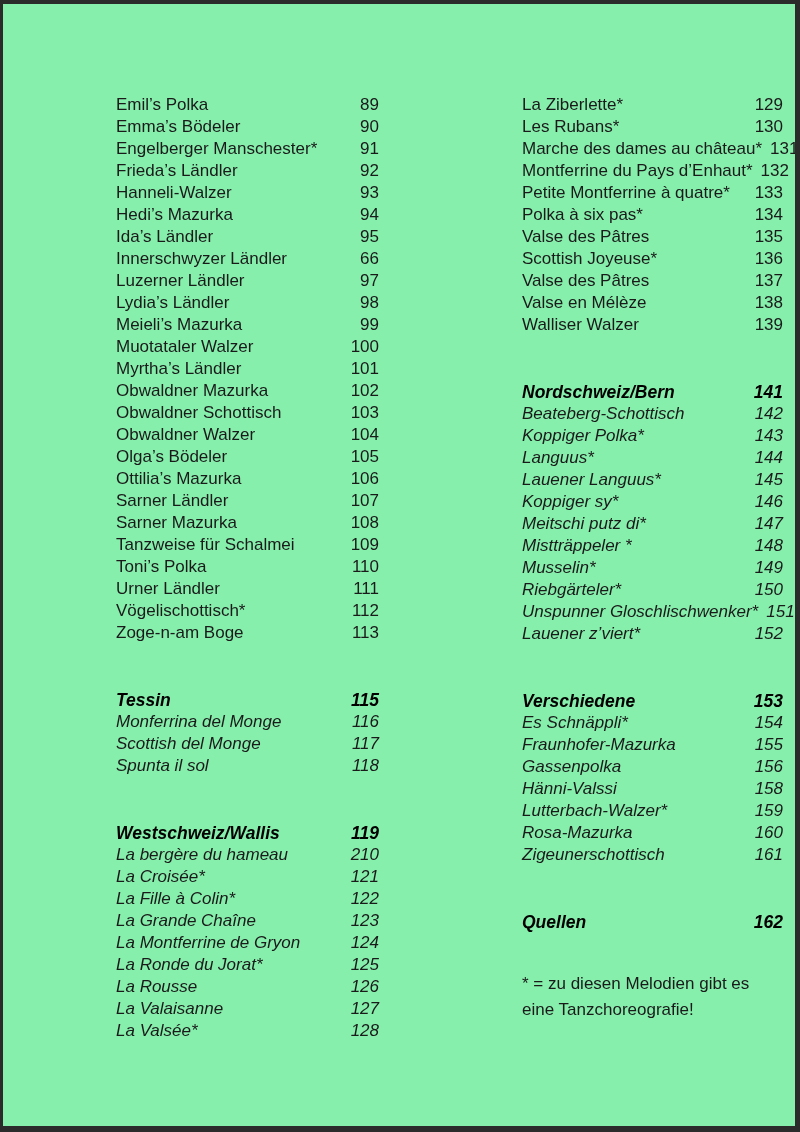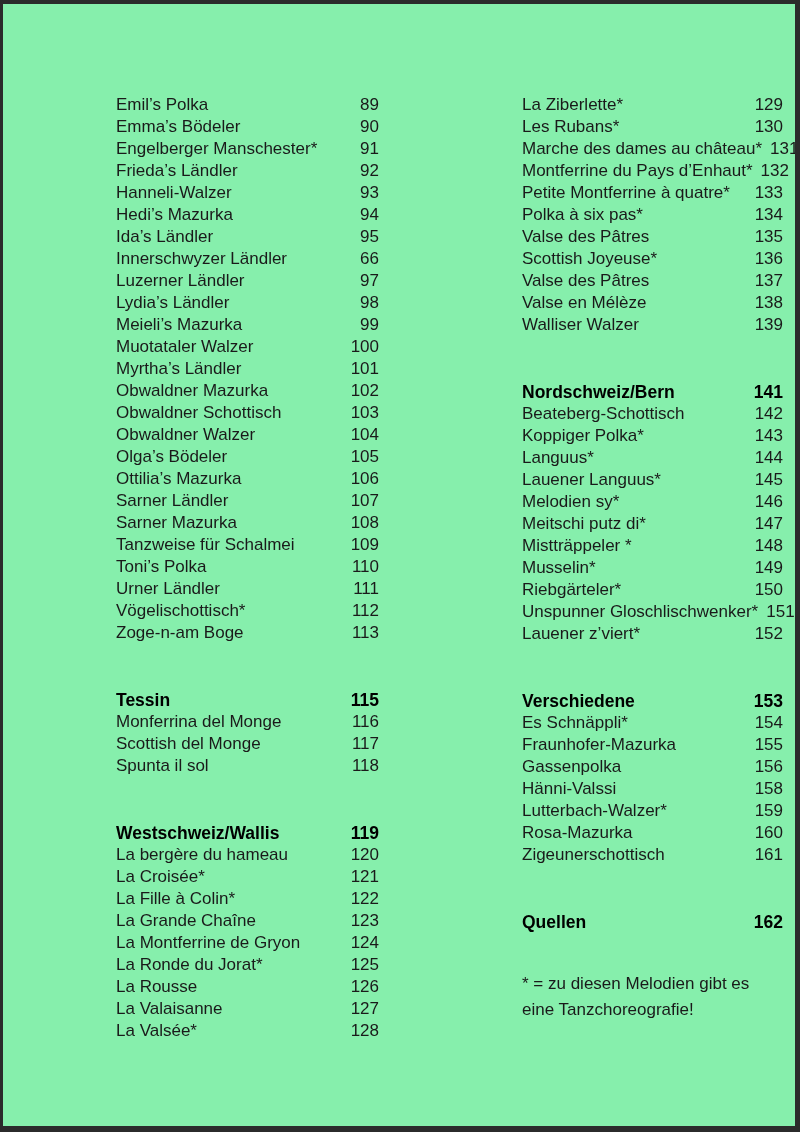--- a/index.html
+++ b/index.html
@@ -16,21 +16,21 @@
     border-style: solid;
     border-color: #2b2b2b;
     border-width: 4px 5px 6px 3px;
     color: #1a1a1a;
     overflow: hidden;
   }
   .column { position: absolute; top: 90px; }
   .col-left  { left: 113px; width: 263px; }
   .col-right { left: 477px; width: 261px; margin-left: 42px; }
   .section { margin: 0; }
-  .section.gap { margin-top: 45px; }
+  .section.gap { margin-top: 45px; font-style: italic; }
   .row {
     display: flex;
     justify-content: space-between;
     align-items: baseline;
     line-height: 22px;
     font-size: 17px;
   }
   .row .t { white-space: nowrap; }
   .row .p { margin-left: 8px; flex: 0 0 auto; }
   .row.heading .t, .row.heading .p {
@@ -170,21 +170,21 @@
           <span class="p">118</span>
         </div>
       </div>
       <div class="section gap">
         <div class="row heading">
           <span class="t">Westschweiz/Wallis</span>
           <span class="p">119</span>
         </div>
         <div class="row">
           <span class="t">La bergère du hameau</span>
-          <span class="p">120</span>
+          <span class="p">210</span>
         </div>
         <div class="row">
           <span class="t">La Croisée*</span>
           <span class="p">121</span>
         </div>
         <div class="row">
           <span class="t">La Fille à Colin*</span>
           <span class="p">122</span>
         </div>
         <div class="row">
@@ -275,21 +275,21 @@
         </div>
         <div class="row">
           <span class="t">Languus*</span>
           <span class="p">144</span>
         </div>
         <div class="row">
           <span class="t">Lauener Languus*</span>
           <span class="p">145</span>
         </div>
         <div class="row">
-          <span class="t">Melodien sy*</span>
+          <span class="t">Koppiger sy*</span>
           <span class="p">146</span>
         </div>
         <div class="row">
           <span class="t">Meitschi putz di*</span>
           <span class="p">147</span>
         </div>
         <div class="row">
           <span class="t">Mistträppeler *</span>
           <span class="p">148</span>
         </div>

